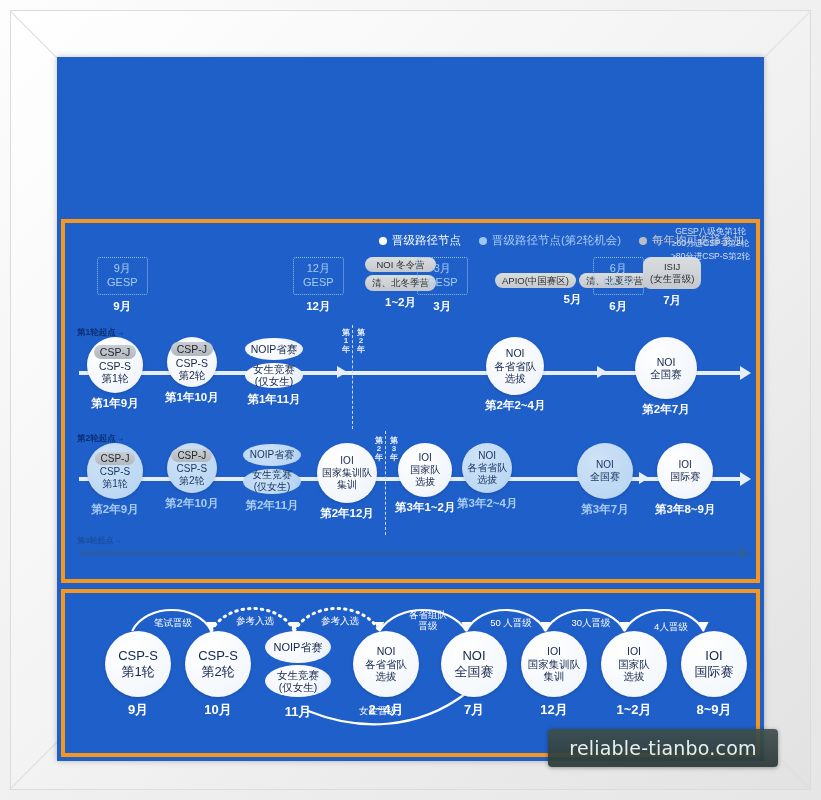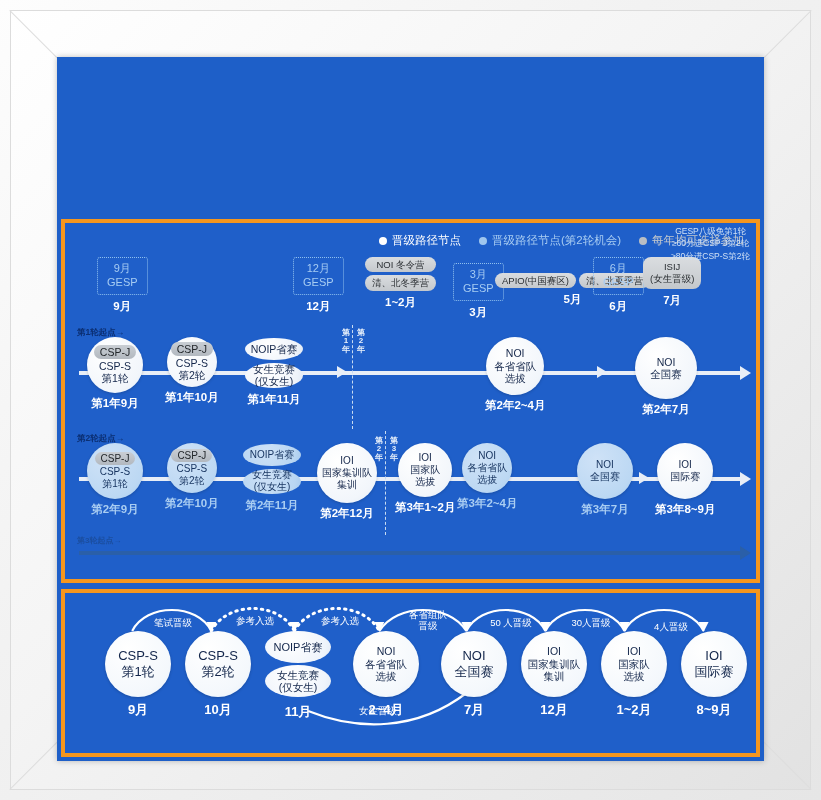--- a/index.html
+++ b/index.html
@@ -269,21 +269,21 @@
             </div>
             <div class="opt-month">12月</div>
           </div>
           <div class="opt-col" style="left: 300px;">
             <div style="display: flex; flex-direction: column; gap: 3px;">
               <div class="gray-pill">NOI 冬令营</div>
               <div class="gray-pill">清、北冬季营</div>
             </div>
             <div class="opt-month">1~2月</div>
           </div>
-          <div class="opt-col" style="left: 388px; margin-top: 6px;">
+          <div class="opt-col" style="left: 352px;">
             <div class="gesp-box">
               <div>3月</div>
               <div>GESP</div>
             </div>
             <div class="opt-month">3月</div>
           </div>
           <div class="opt-col" style="left: 430px;">
             <div style="display: flex; gap: 3px; margin-top: 16px;">
               <div class="gray-pill">APIO(中国赛区)</div>
               <div class="gray-pill">清、北夏季营</div>
@@ -524,13 +524,14 @@
           <div class="flabel" style="left: 239px; top: 14px; width: 72px;">参考入选</div>
           <div class="flabel" style="left: 340px; top: 8px; width: 46px; white-space: normal; line-height: 1.2;">各省组队晋级</div>
           <div class="flabel" style="left: 290px; top: 104px; width: 46px; white-space: normal; line-height: 1.2;">女生晋级</div>
           <div class="flabel" style="left: 410px; top: 16px; width: 72px;">50 人晋级</div>
           <div class="flabel" style="left: 490px; top: 16px; width: 72px;">30人晋级</div>
           <div class="flabel" style="left: 570px; top: 20px; width: 72px;">4人晋级</div>
         </div>
     </div>
   </div>
 
+  <div id="watermark">reliable-tianbo.com</div>
 </div>
 
 </body></html>

